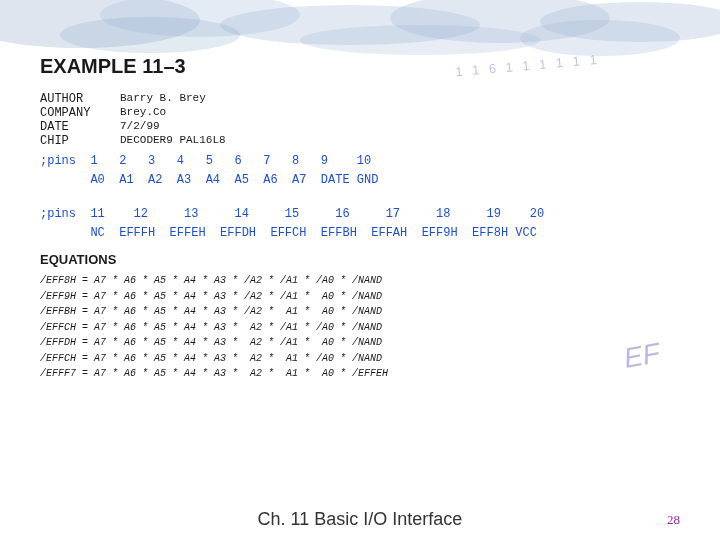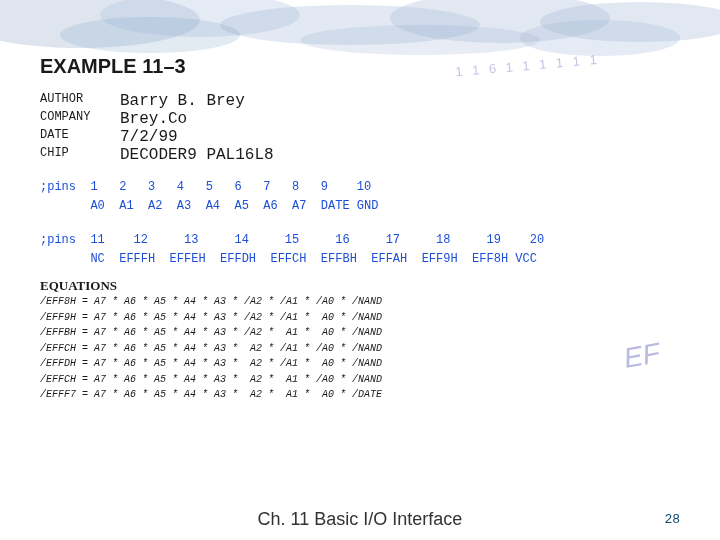--- a/index.html
+++ b/index.html
@@ -48,54 +48,55 @@
       font-size: 20px;
       font-weight: bold;
       color: #1a1a1a;
       margin-bottom: 14px;
     }
 
     .metadata-table {
       display: grid;
       grid-template-columns: 80px auto;
       row-gap: 0px;
-      margin-bottom: 14px;
+      margin-bottom: 4px;
     }
 
     .meta-label {
       font-family: 'Courier New', Courier, monospace;
       font-size: 12px;
       font-weight: normal;
       color: #1a1a1a;
     }
 
     .meta-value {
       font-family: 'Courier New', Courier, monospace;
-      font-size: 16px;
+      font-size: 11px;
       color: #1a1a1a;
     }
 
     .pins-section {
       margin-bottom: 8px;
     }
 
     .pins-line {
       font-family: 'Courier New', Courier, monospace;
       font-size: 12px;
       color: #1d4ed8;
       white-space: pre;
       line-height: 1.55;
     }
 
     .equations-label {
-      font-family: Liberation Serif, serif;
+      font-family: Liberation Sans, sans-serif;
       font-size: 13px;
       font-weight: bold;
       color: #1a1a1a;
       margin-top: 10px;
+      margin-bottom: 6px;
     }
 
     .equation-line {
       font-family: 'Courier New', Courier, monospace;
       font-size: 10px;
       color: #1a1a1a;
       white-space: pre;
       line-height: 1.55;
       font-style: italic;
     }
@@ -112,23 +113,23 @@
 
     .footer-text {
       font-family: Arial, sans-serif;
       font-size: 18px;
       color: #333;
     }
 
     .footer-page {
       position: absolute;
       right: 40px;
-      font-family: Liberation Mono, monospace;
+      font-family: Liberation Serif, serif;
       font-size: 13px;
-      color: #0c4a6e;
+      color: #a21caf;
     }
 
     .handwritten-ef {
       position: absolute;
       right: 60px;
       top: 340px;
       font-family: 'Comic Sans MS', cursive, sans-serif;
       color: rgba(80, 80, 180, 0.4);
       font-size: 28px;
       font-style: italic;
@@ -196,21 +197,21 @@
 
     <div class="equations-label">EQUATIONS</div>
 
     <div id="equations-block">
         <div class="equation-line">/EFF8H = A7 * A6 * A5 * A4 * A3 * /A2 * /A1 * /A0 * /NAND</div>
         <div class="equation-line">/EFF9H = A7 * A6 * A5 * A4 * A3 * /A2 * /A1 *  A0 * /NAND</div>
         <div class="equation-line">/EFFBH = A7 * A6 * A5 * A4 * A3 * /A2 *  A1 *  A0 * /NAND</div>
         <div class="equation-line">/EFFCH = A7 * A6 * A5 * A4 * A3 *  A2 * /A1 * /A0 * /NAND</div>
         <div class="equation-line">/EFFDH = A7 * A6 * A5 * A4 * A3 *  A2 * /A1 *  A0 * /NAND</div>
         <div class="equation-line">/EFFCH = A7 * A6 * A5 * A4 * A3 *  A2 *  A1 * /A0 * /NAND</div>
-        <div class="equation-line">/EFFF7 = A7 * A6 * A5 * A4 * A3 *  A2 *  A1 *  A0 * /DATE</div>
+        <div class="equation-line">/EFFF7 = A7 * A6 * A5 * A4 * A3 *  A2 *  A1 *  A0 * /EFFEH</div>
       </div>
 
   </div>
 
   <div class="handwritten-ef">EF</div>
 
   <div class="footer">
     <span class="footer-text">Ch. 11 Basic I/O Interface</span>
     <span class="footer-page">28</span>
   </div>

